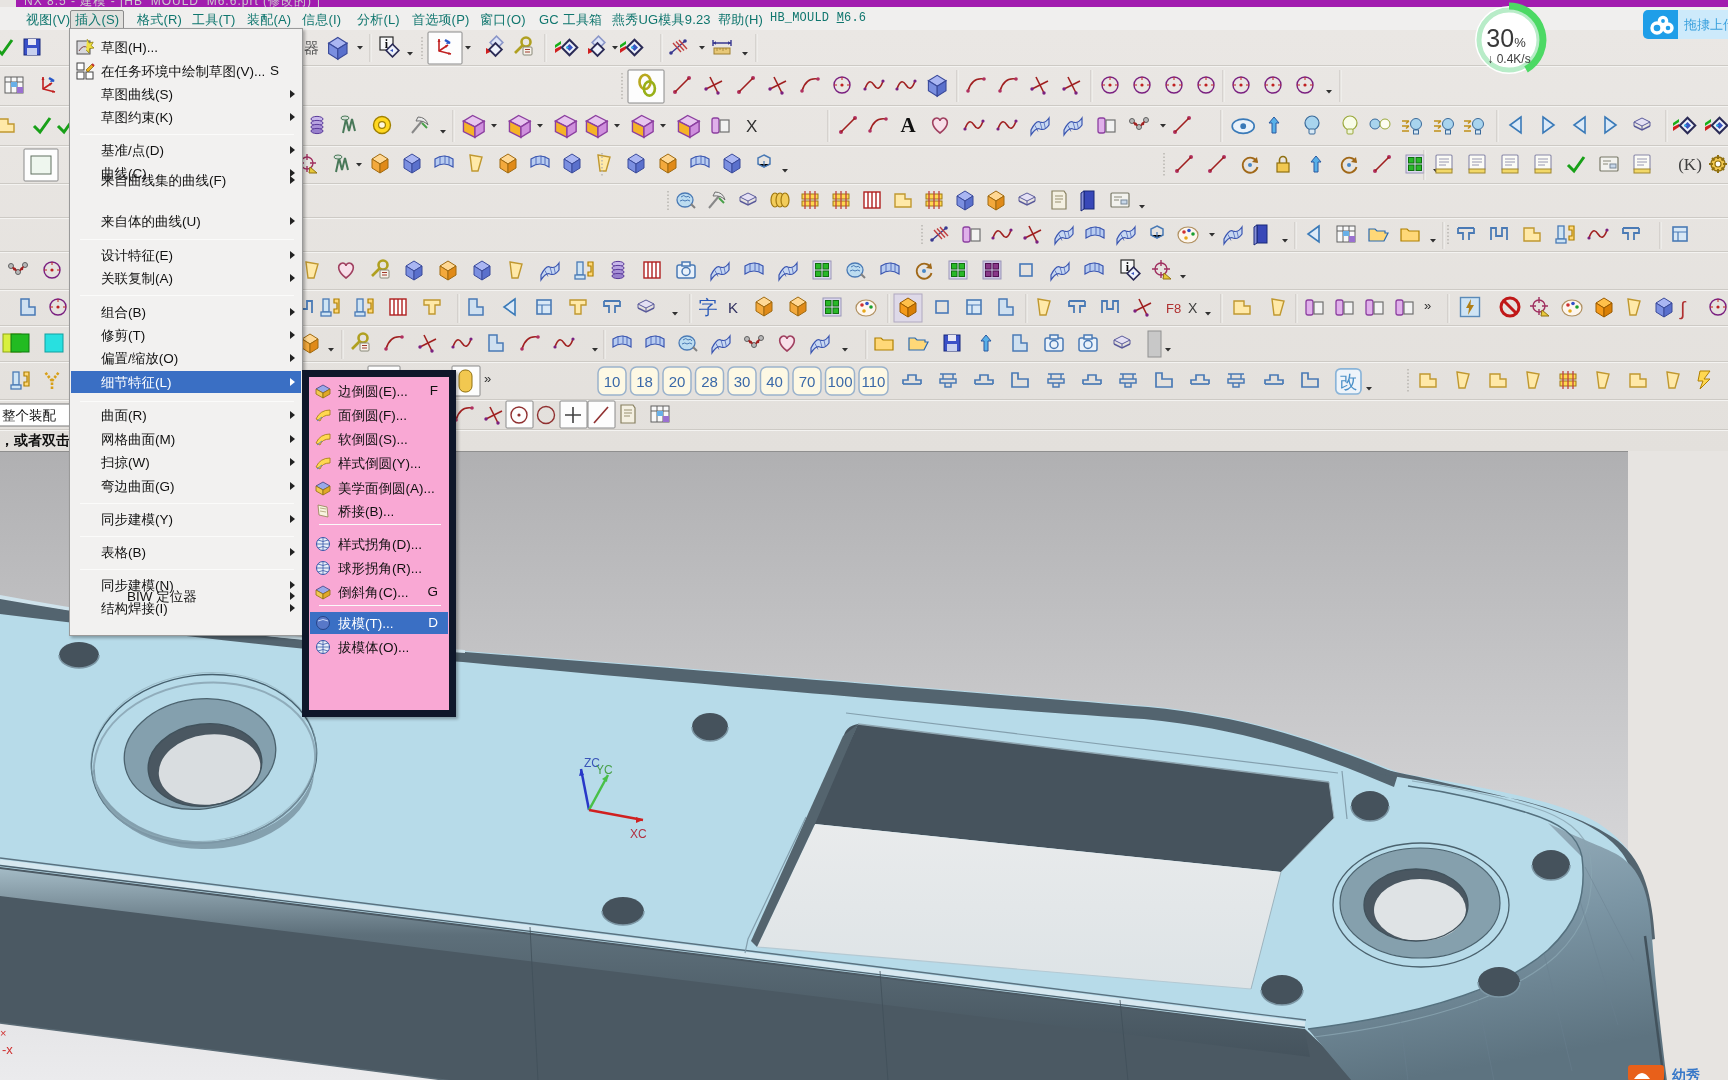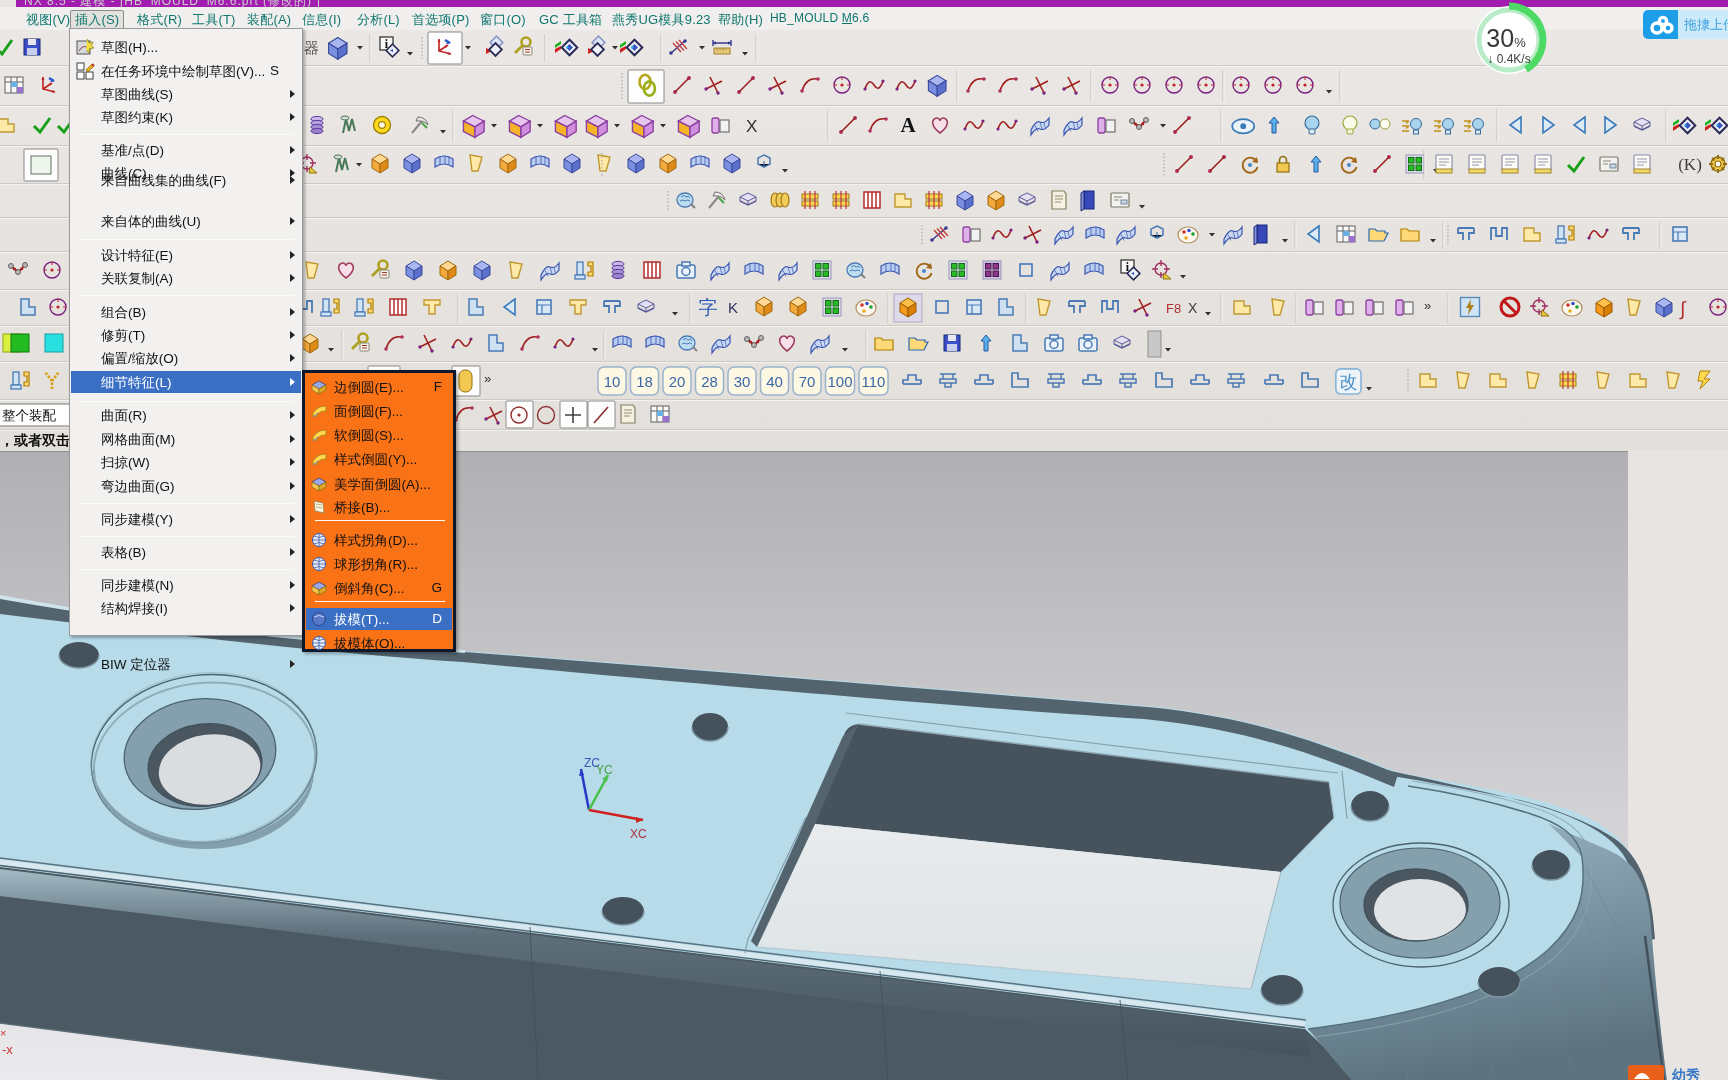--- a/index.html
+++ b/index.html
@@ -5,21 +5,21 @@
 body{font-family:"Liberation Sans",sans-serif;position:relative;background:#e7e4e1}
 #titlebar{position:absolute;left:16px;top:0;width:1728px;height:7px;background:#a21caf;overflow:hidden}
 #menubar{position:absolute;left:0;top:7px;width:1728px;height:24px;background:#f0efee;border-bottom:1px solid #d6d3cf}
 #menubar .mi{position:absolute;top:3px;font-size:13px;color:#0f766e;white-space:nowrap;padding:1px 4px;letter-spacing:0.2px}
 #menubar .mi.active{border:1px solid #8a8a8a;background:#e2e1de;border-radius:2px;padding:0 4px}
 #toolbars{position:absolute;left:0;top:0;width:1728px;height:456px}
 #tbbg{position:absolute;left:0;top:30px;width:1728px;height:421px;background:linear-gradient(#eae7e4,#e3e0dc)}
 #statusrow{position:absolute;left:0;top:432px;font-size:14px;font-weight:bold;color:#101010}
 #viewport{position:absolute;left:0;top:451px;width:1628px;height:629px;background:linear-gradient(#b0b0b2,#ebebed);border-top:1px solid #8f8f8f}
 #mainmenu{position:absolute;left:69px;top:28px;width:234px;height:608px;background:#f2f1f0;border:1px solid #9a9a9a;box-shadow:2px 2px 3px rgba(0,0,0,0.3)}
-#submenu{position:absolute;left:302px;top:370px;width:154px;height:282px;background:#f97316;border:3px solid #0f172a;box-shadow:2px 2px 3px rgba(0,0,0,0.3)}
+#submenu{position:absolute;left:302px;top:370px;width:154px;height:347px;background:#f9a8d4;border:7px solid #0f172a;box-shadow:2px 2px 3px rgba(0,0,0,0.3)}
 .mrow{position:absolute;left:1px;right:1px;height:22px;font-size:13.5px;color:#111;white-space:nowrap}
 .mrow.hl{background:#3a6fc4;color:#fff}
 #mainmenu .mt{position:absolute;left:30px;top:3px}
 #submenu .mt2{position:absolute;left:28px;top:3px}
 .mic{position:absolute;left:4px;top:1px}
 .mic2{position:absolute;left:4px;top:2px}
 .sc{position:absolute;right:22px;top:3px}
 .sc2{position:absolute;right:10px;top:3px}
 .ar{position:absolute;right:6px;top:7px;width:0;height:0;border-left:5px solid #222;border-top:4px solid transparent;border-bottom:4px solid transparent}
 .mrow.hl .ar{border-left-color:#fff}
@@ -39,21 +39,21 @@
     <span class="mi" style="left:133px">格式(R)</span>
     <span class="mi" style="left:188px">工具(T)</span>
     <span class="mi" style="left:243px">装配(A)</span>
     <span class="mi" style="left:298px">信息(I)</span>
     <span class="mi" style="left:353px">分析(L)</span>
     <span class="mi" style="left:408px">首选项(P)</span>
     <span class="mi" style="left:476px">窗口(O)</span>
     <span class="mi" style="left:535px">GC 工具箱</span>
     <span class="mi" style="left:608px">燕秀UG模具9.23</span>
     <span class="mi" style="left:714px">帮助(H)</span>
-    <span class="mi" style="left:766px;font-family:Liberation Sans, sans-serif;font-size:12px">HB_MOULD <u>M</u>6.6</span>
+    <span class="mi" style="left:766px;font-family:Liberation Mono, monospace;font-size:12px">HB_MOULD <u>M</u>6.6</span>
   </div>
 <div id="tbbg"></div>
 <div id="toolbars">
     <svg width="1728" height="456" viewBox="0 0 1728 456" style="position:absolute;left:0;top:0">
 <defs>
 <g id="cubeB">
           <path d="M4 8 L12 3 L20 8 L12 13 Z" fill="#aab6f2" stroke="#3a4a9a" stroke-width="1"></path>
           <path d="M4 8 L12 13 L12 22 L4 17 Z" fill="#7b8fe0" stroke="#3a4a9a" stroke-width="1"></path>
           <path d="M20 8 L12 13 L12 22 L20 17 Z" fill="#5a70cc" stroke="#3a4a9a" stroke-width="1"></path>
         </g>
@@ -1072,21 +1072,21 @@
     </div>
     <div class="msep" style="top:540px"></div>
     <div class="mrow" style="top:545px;">
       <span class="mt">同步建模(N)</span>
       <span class="ar"></span>
     </div>
     <div class="mrow" style="top:568px;">
       <span class="mt">结构焊接(I)</span>
       <span class="ar"></span>
     </div>
-    <div class="mrow" style="top:624px;">
+    <div class="mrow" style="top:556px;margin-left:26px;">
       <span class="mt">BIW 定位器</span>
       <span class="ar"></span>
     </div>
   </div>
 <div id="submenu">
     <div class="mrow" style="top:3px">
       <svg class="mic2" width="18" height="18">
         <path d="M2 7 L9 3 L16 7 L9 11 Z" fill="#9aa8e8" stroke="#404080" stroke-width=".8"></path>
         <path d="M2 7 L9 11 L9 16 L2 12 Z" fill="#f2c850" stroke="#907010" stroke-width=".8"></path>
         <path d="M16 7 L9 11 L9 16 L16 12 Z" fill="#e0a828" stroke="#907010" stroke-width=".8"></path>

